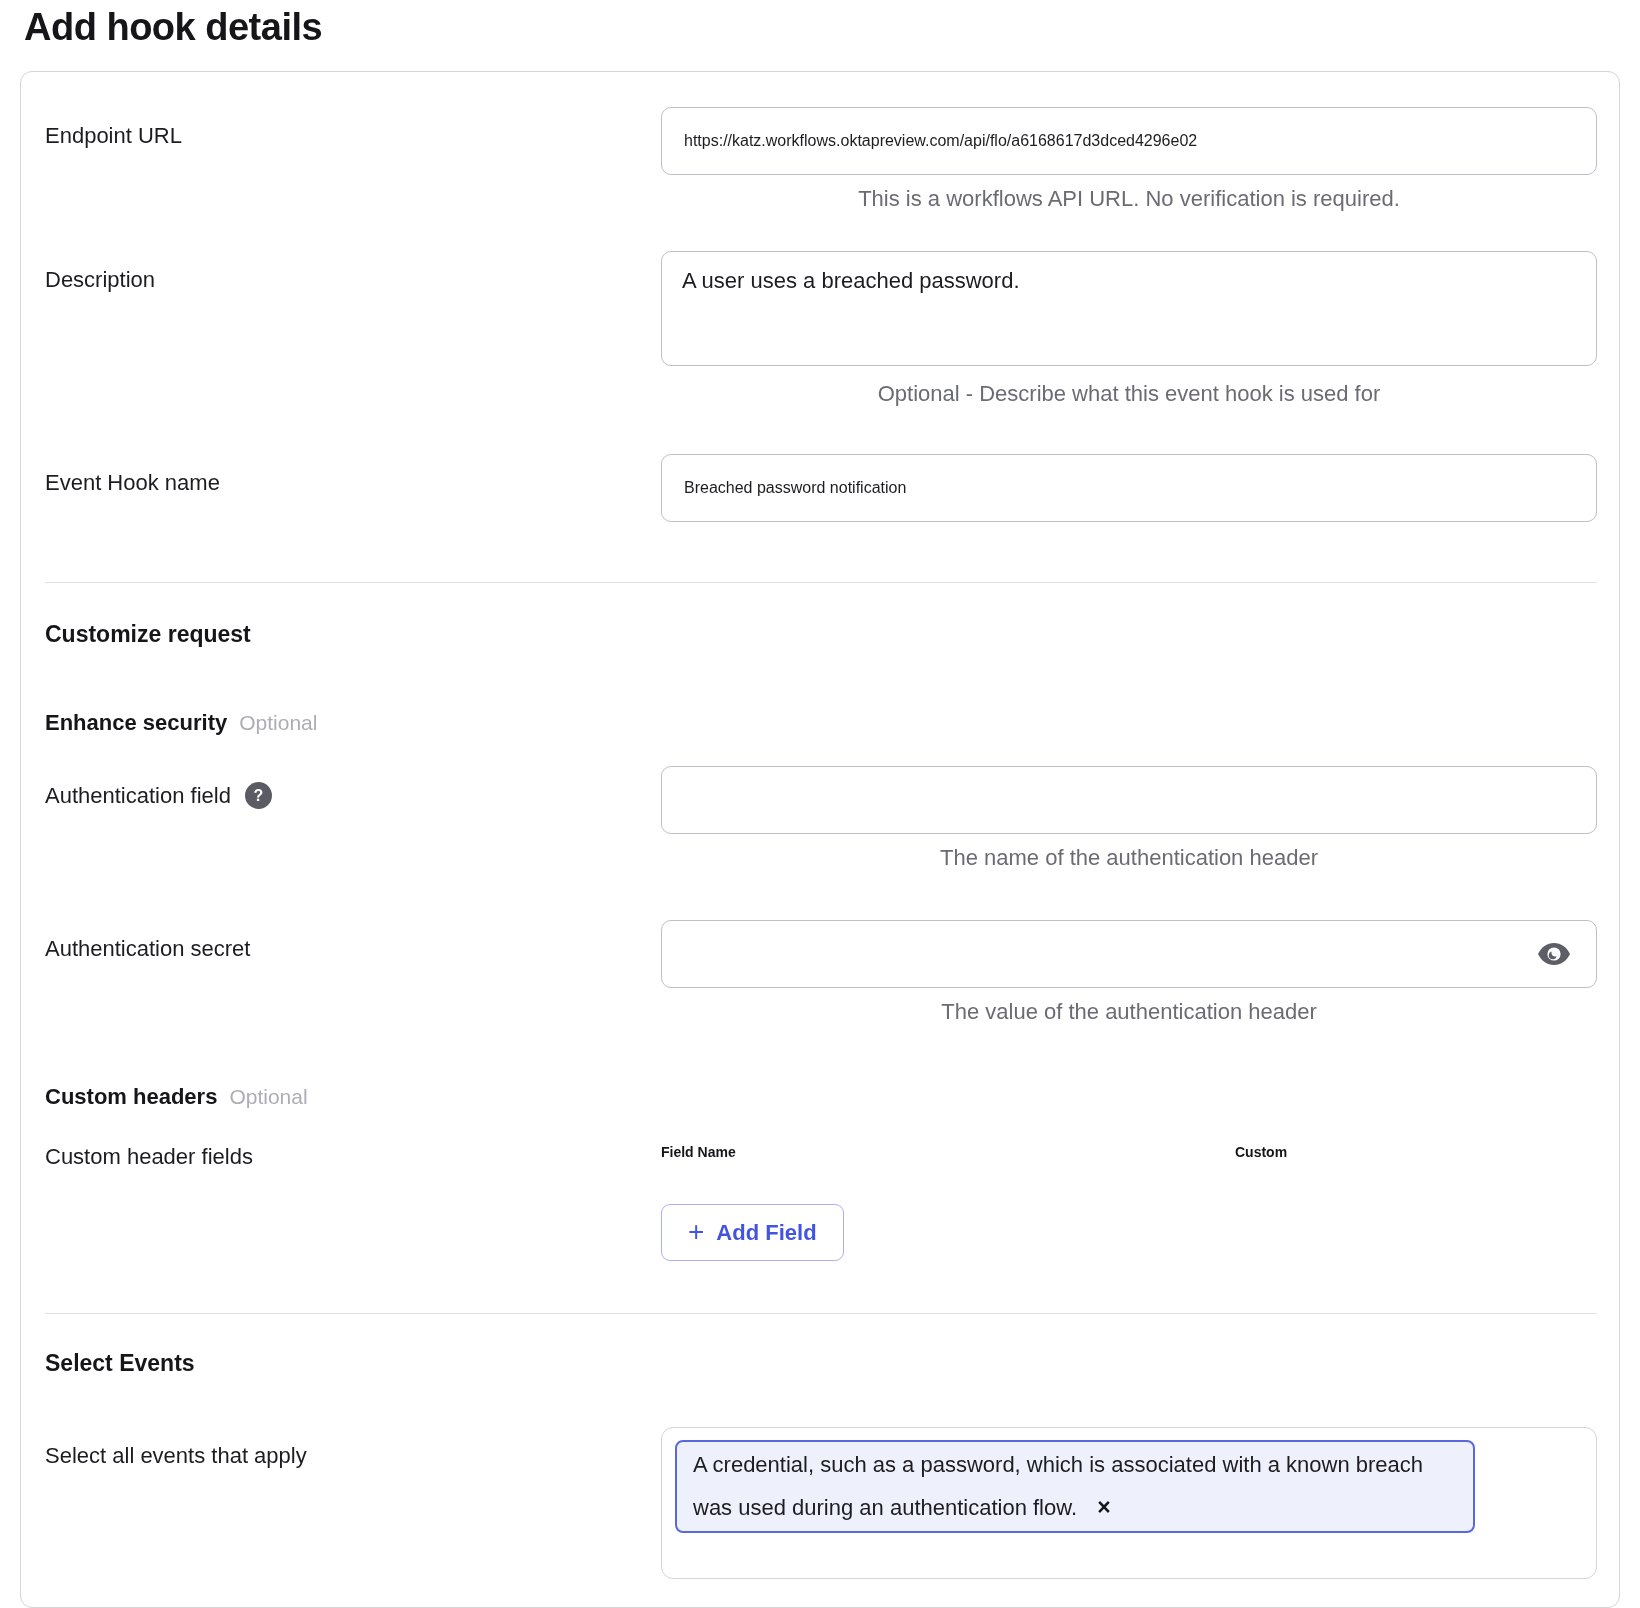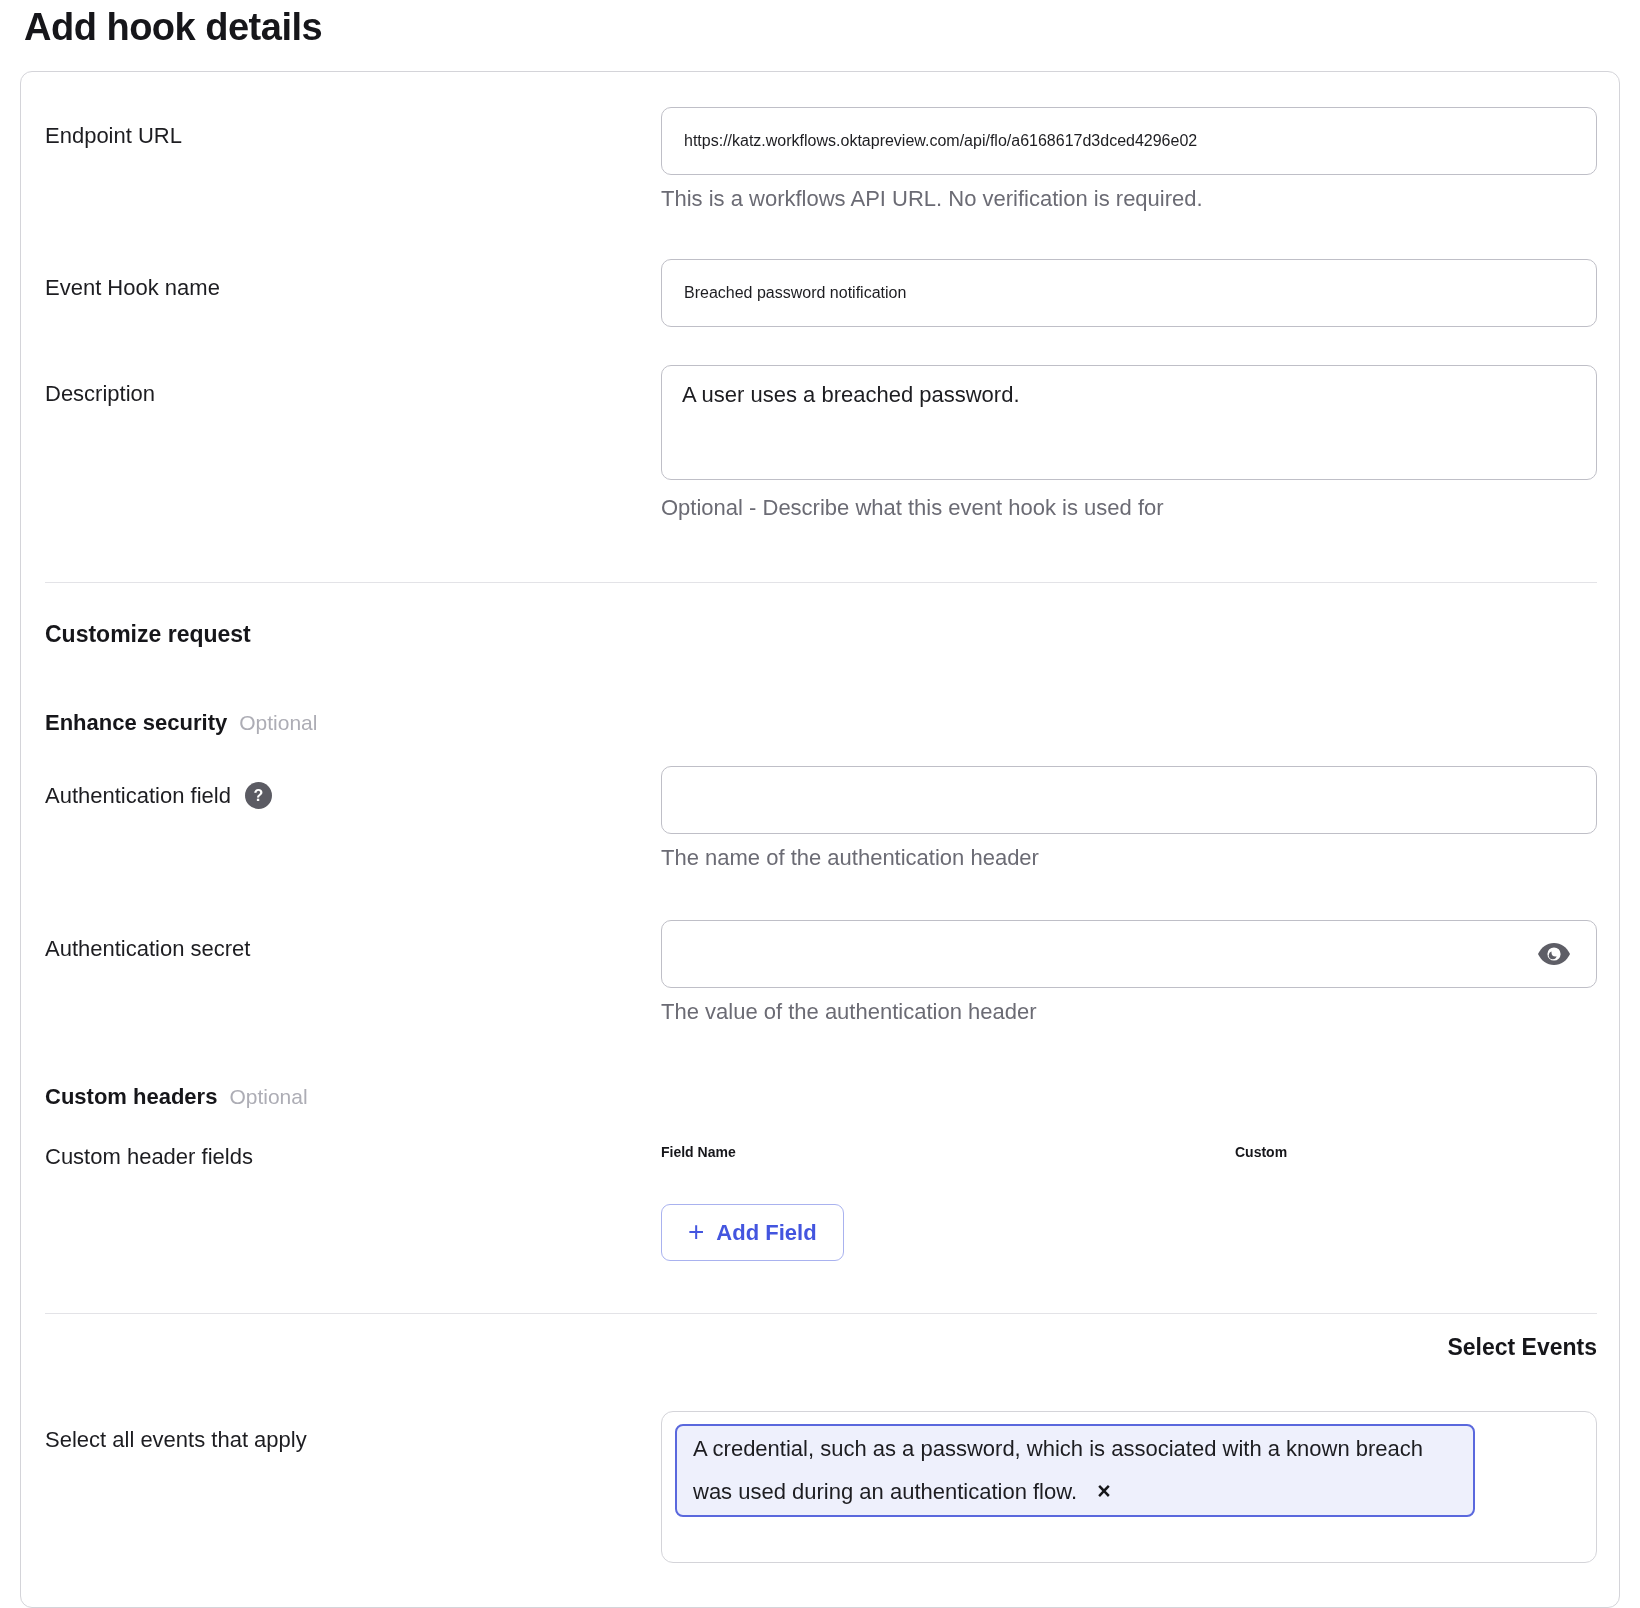--- a/index.html
+++ b/index.html
@@ -62,20 +62,21 @@
     color: #1d1d21;
     padding: 16px 20px;
     resize: none;
     outline: none;
   }
   .helper {
     font-size: 22px;
     color: #6b6b74;
     margin-top: 10px;
     line-height: 28px;
+    text-align: center;
   }
   .divider {
     border: none;
     border-top: 1px solid #e3e3e7;
     height: 0;
   }
   .section-heading {
     font-size: 23px;
     font-weight: 700;
     color: #16161a;
@@ -178,56 +179,56 @@
   .row-name       { margin-top: 46px; }
   .row-desc       { margin-top: 38px; }
   .divider-1      { margin-top: 60px; }
   .h-customize    { margin-top: 38px; }
   .h-enhance      { margin-top: 62px; }
   .row-authfield  { margin-top: 30px; }
   .row-authsecret { margin-top: 48px; }
   .h-customhdr    { margin-top: 58px; }
   .row-customhdr  { margin-top: 18px; }
   .divider-2      { margin-top: 52px; }
-  .h-selectevents { margin-top: 20px; text-align: right; }
+  .h-selectevents { margin-top: 36px; }
   .row-select     { margin-top: 50px; }
 </style>
 </head>
 <body>
 
 <h1 class="page-title">Add hook details</h1>
 
 <div class="panel">
 
   <div class="row row-endpoint">
     <div class="field-label">
       <span>Endpoint URL</span>
     </div>
     <div>
       <input class="text-input" type="text" value="https://katz.workflows.oktapreview.com/api/flo/a6168617d3dced4296e02" style="">
       <div class="helper">This is a workflows API URL. No verification is required.</div>
     </div>
   </div>
 
-  <div class="row row-name">
-    <div class="field-label">
-      <span>Event Hook name</span>
-    </div>
-    <div>
-      <input class="text-input" type="text" value="Breached password notification" style="">
-    </div>
-  </div>
-
   <div class="row row-desc">
     <div class="field-label">
       <span>Description</span>
     </div>
     <div>
       <textarea class="text-area" style="">A user uses a breached password.</textarea>
       <div class="helper">Optional - Describe what this event hook is used for</div>
+    </div>
+  </div>
+
+  <div class="row row-name">
+    <div class="field-label">
+      <span>Event Hook name</span>
+    </div>
+    <div>
+      <input class="text-input" type="text" value="Breached password notification" style="">
     </div>
   </div>
 
   <hr class="divider divider-1">
 
   <div class="section-heading h-customize">Customize request</div>
 
   <div class="sub-heading h-enhance">
     <span>Enhance security</span>
     <span class="optional-tag">Optional</span>

